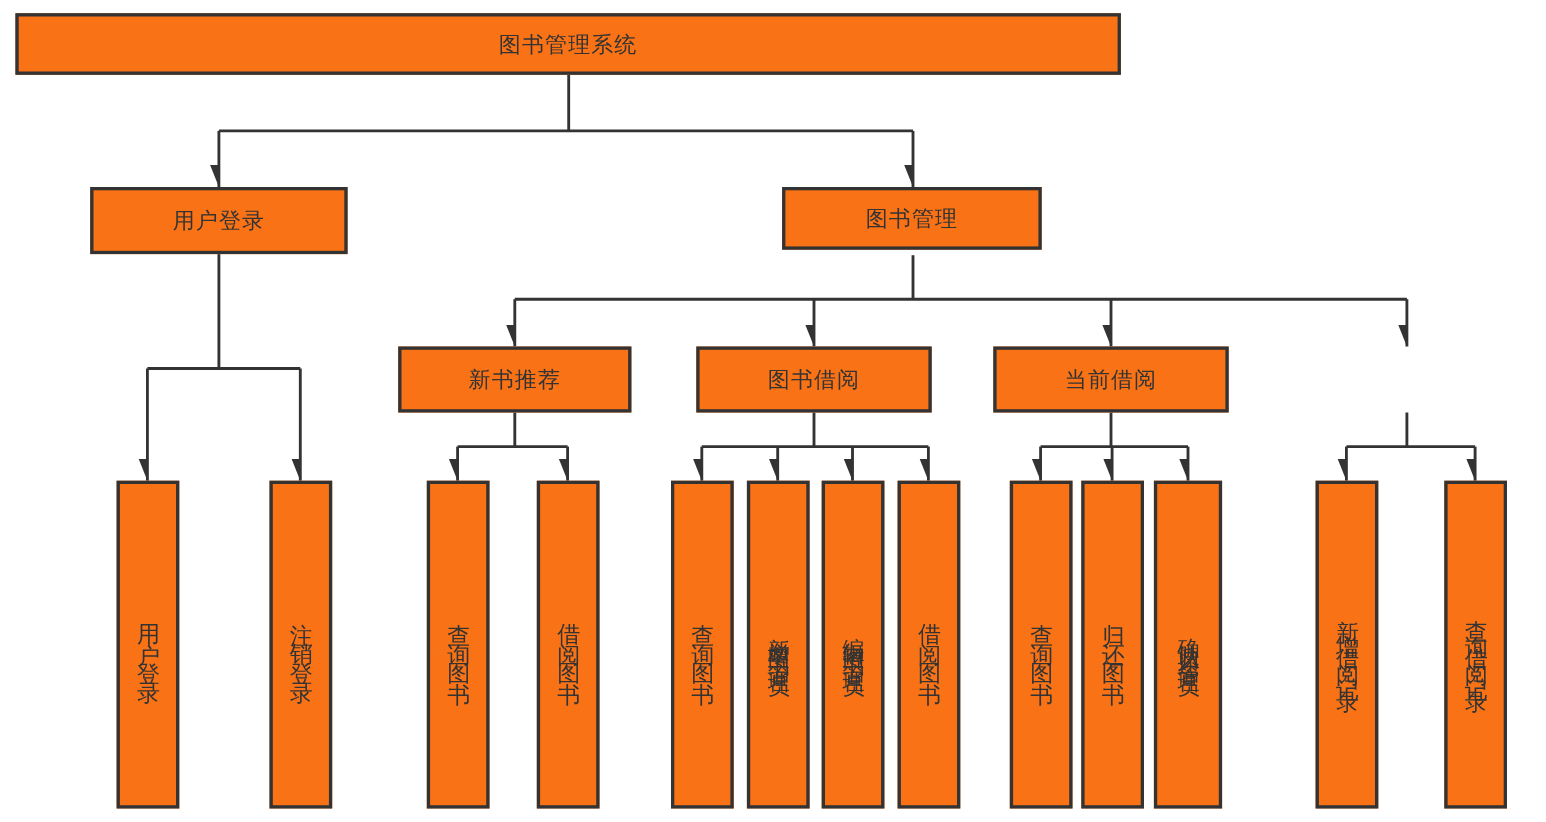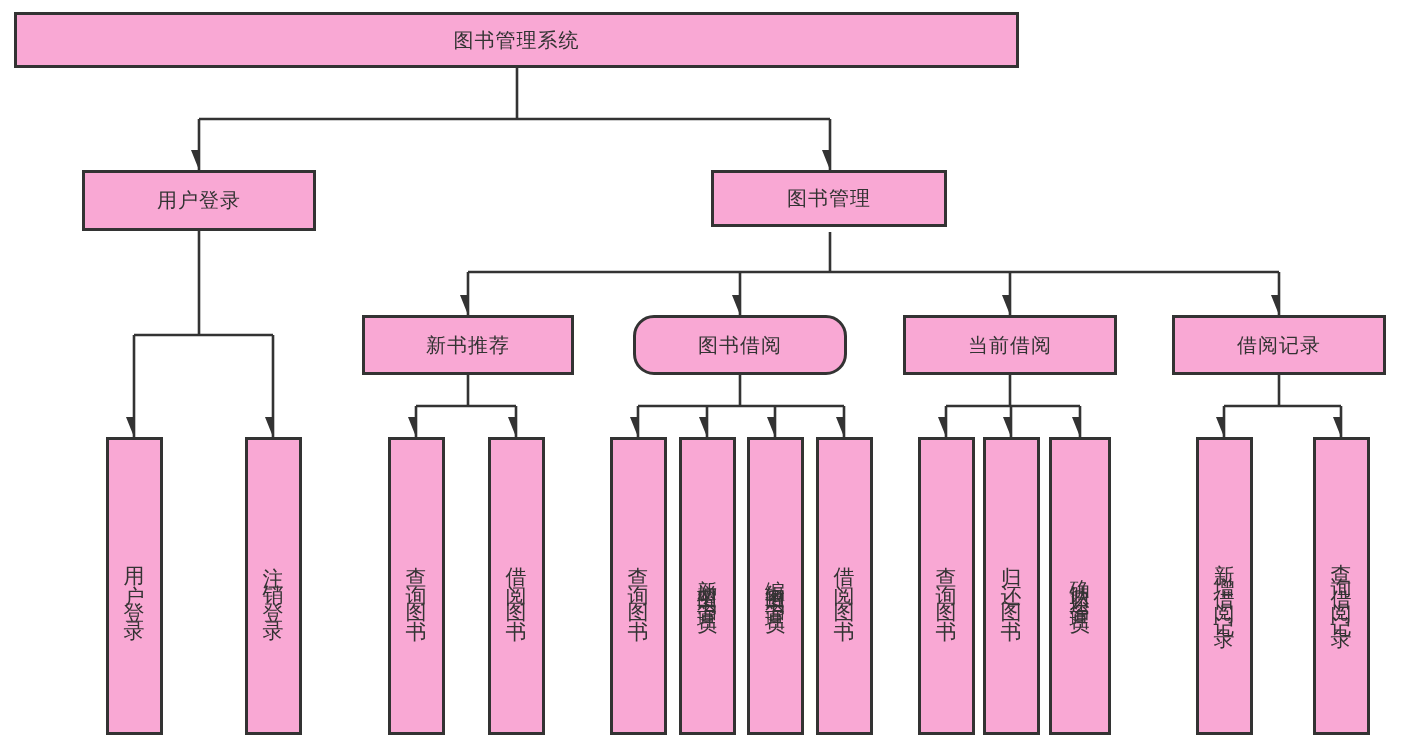--- a/index.html
+++ b/index.html
@@ -25,21 +25,21 @@
   }
   .conn {
     stroke: #333333;
     stroke-width: 2.6;
     fill: none;
   }
   .node {
     position: absolute;
     box-sizing: border-box;
     border: 3px solid #333333;
-    background: #f9a8d4;
+    background: #f97316;
     color: #333333;
     display: flex;
     align-items: center;
     justify-content: center;
     z-index: 2;
   }
   .h-node {
     font-size: 20px;
     letter-spacing: 1px;
   }
@@ -116,23 +116,22 @@
     <path class="conn" d="M1224,406 L1224,437" marker-end="url(#arrow)"></path>
     <path class="conn" d="M1341,406 L1341,437" marker-end="url(#arrow)"></path>
   </svg>
 
   <div class="node h-node" style="left:14px; top:12px; width:1005px; height:56px;">图书管理系统</div>
 
   <div class="node h-node" style="left:82px; top:170px; width:234px; height:61px;">用户登录</div>
   <div class="node h-node" style="left:711px; top:170px; width:236px; height:57px;">图书管理</div>
 
   <div class="node h-node" style="left:362px; top:315px; width:212px; height:60px;">新书推荐</div>
-  <div class="node h-node" style="left:633px; top:315px; width:214px; height:60px;border-radius:21px;">图书借阅</div>
+  <div class="node h-node" style="left:633px; top:315px; width:214px; height:60px;">图书借阅</div>
   <div class="node h-node" style="left:903px; top:315px; width:214px; height:60px;">当前借阅</div>
-  <div class="node h-node" style="left:1172px; top:315px; width:214px; height:60px;">借阅记录</div>
 
   <div class="node v-node v4" style="left:106px; top:437px; width:57px; height:298px;">
     <span>用户登录</span>
   </div>
   <div class="node v-node v4" style="left:245px; top:437px; width:57px; height:298px;">
     <span>注销登录</span>
   </div>
 
   <div class="node v-node v4" style="left:388px; top:437px; width:57px; height:298px;">
     <span>查询图书</span>

